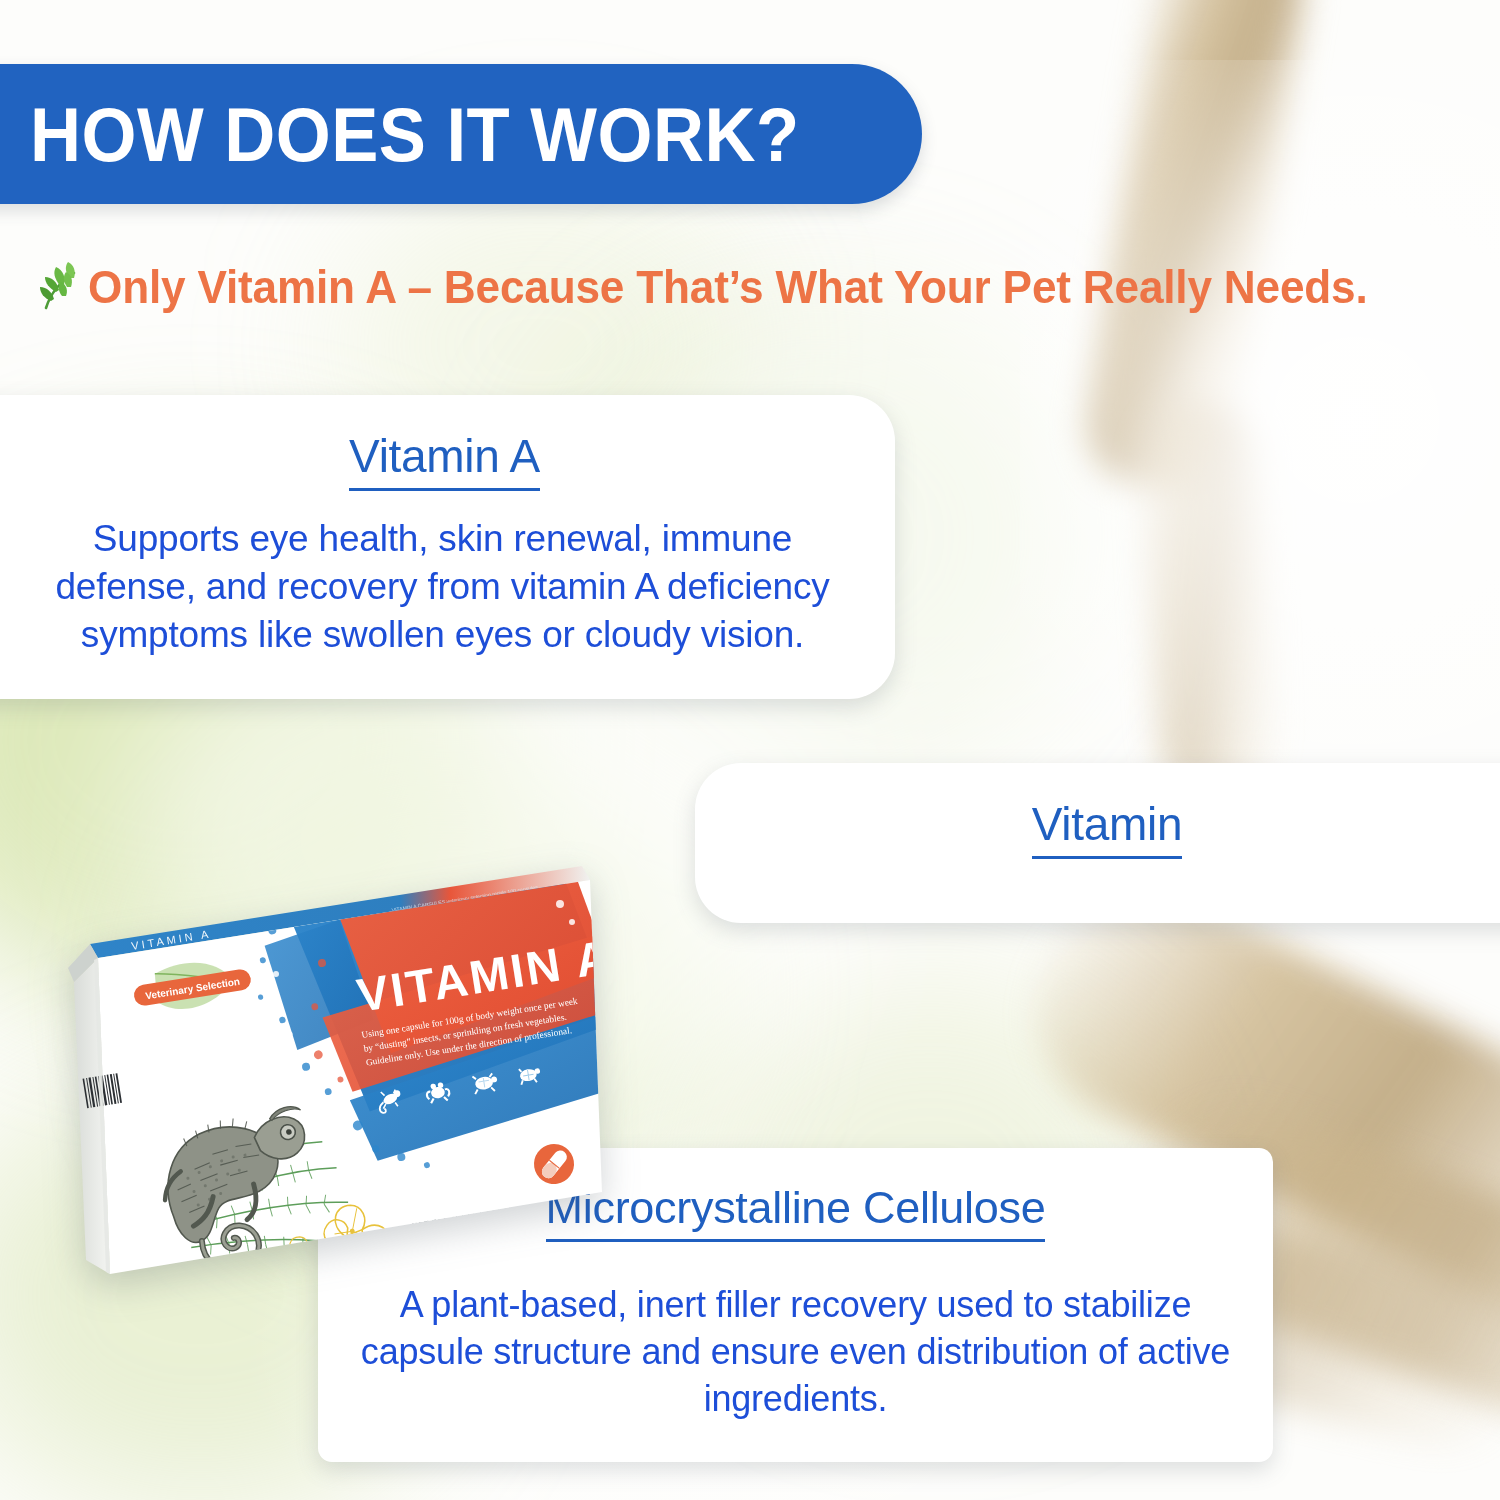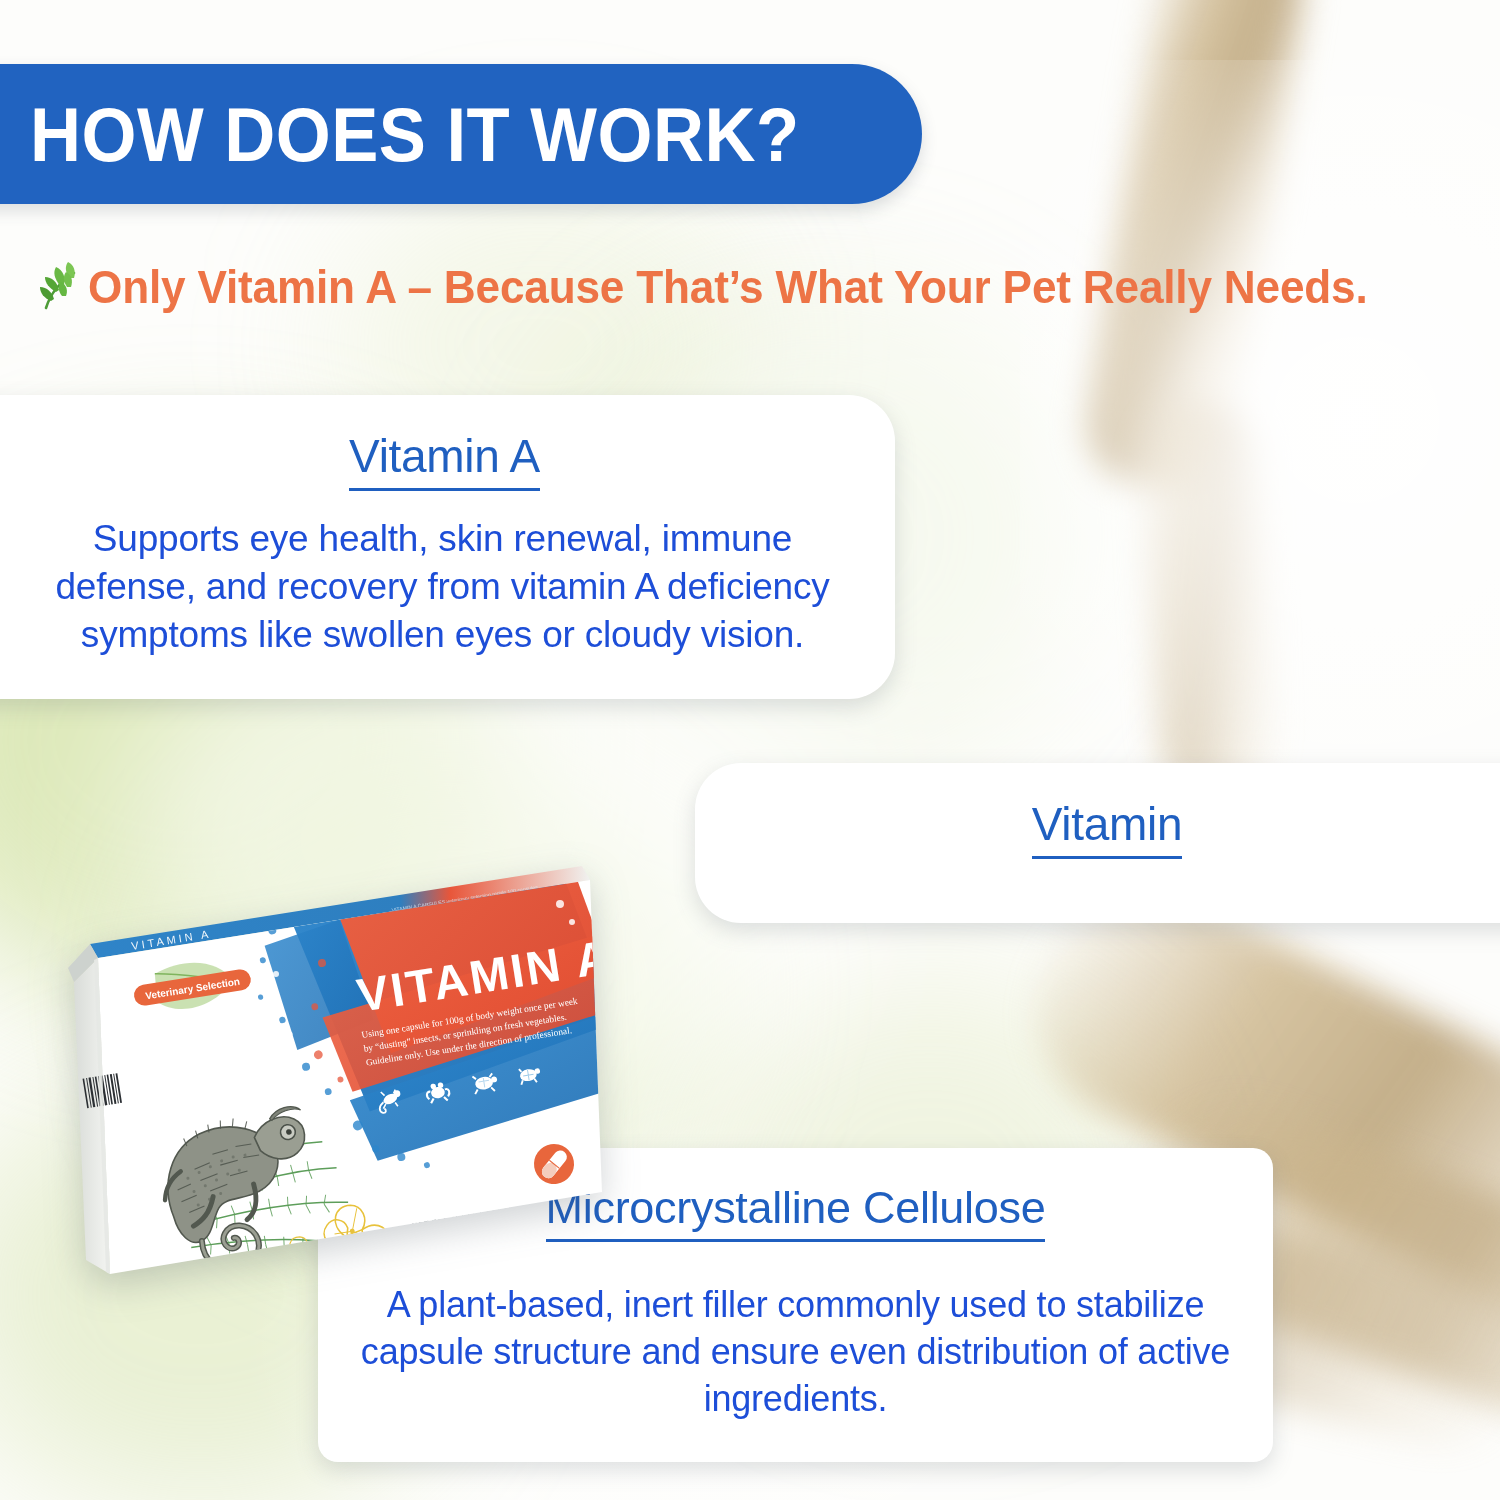--- a/index.html
+++ b/index.html
@@ -120,21 +120,21 @@
   
   #card-glucose {
     left:695px; top:763px; width:860px;
     border-radius:46px 0 0 46px;
     padding-right:76px;
   }
 
   
   #card-cellulose {
     left:318px; top:1148px; width:955px;
-    border-radius:20px;
+    border-radius:14px;
   }
   #card-cellulose .card-title { font-size:45px; margin-bottom:40px; }
   #card-cellulose .card-body { font-size:36px; }
 
   
   #product-box {
     position:absolute; left:62px; top:862px; width:560px; height:430px; z-index:7;
   }
   #product-box svg { width:100%; height:100%; display:block;
                      filter:drop-shadow(0 12px 18px rgba(70,80,90,.26)); }
@@ -181,21 +181,21 @@
   <div class="card-title">Vitamin A </div>
   <div class="card-body">Supports eye health, skin renewal, immune defense, and recovery from vitamin A deficiency symptoms like swollen eyes or cloudy vision.</div>
 </div>
 
 <div class="card" id="card-glucose">
   <div class="card-title">Vitamin</div>
 </div>
 
 <div class="card" id="card-cellulose">
   <div class="card-title">Microcrystalline Cellulose</div>
-  <div class="card-body">A plant-based, inert filler commonly used to stabilize capsule structure and ensure even distribution of active ingredients.</div>
+  <div class="card-body">A plant-based, inert filler recovery used to stabilize capsule structure and ensure even distribution of active ingredients.</div>
 </div>
 
 <div id="product-box">
 <svg viewBox="0 0 560 430" xmlns="http://www.w3.org/2000/svg">
   <defs>
     <clipPath id="faceClip">
       <polygon points="36,96 528,18 540,330 48,412"></polygon>
     </clipPath>
     <linearGradient id="sideG" x1="0" y1="0" x2="1" y2="0">
       <stop offset="0" stop-color="#d9dcd8"></stop>

